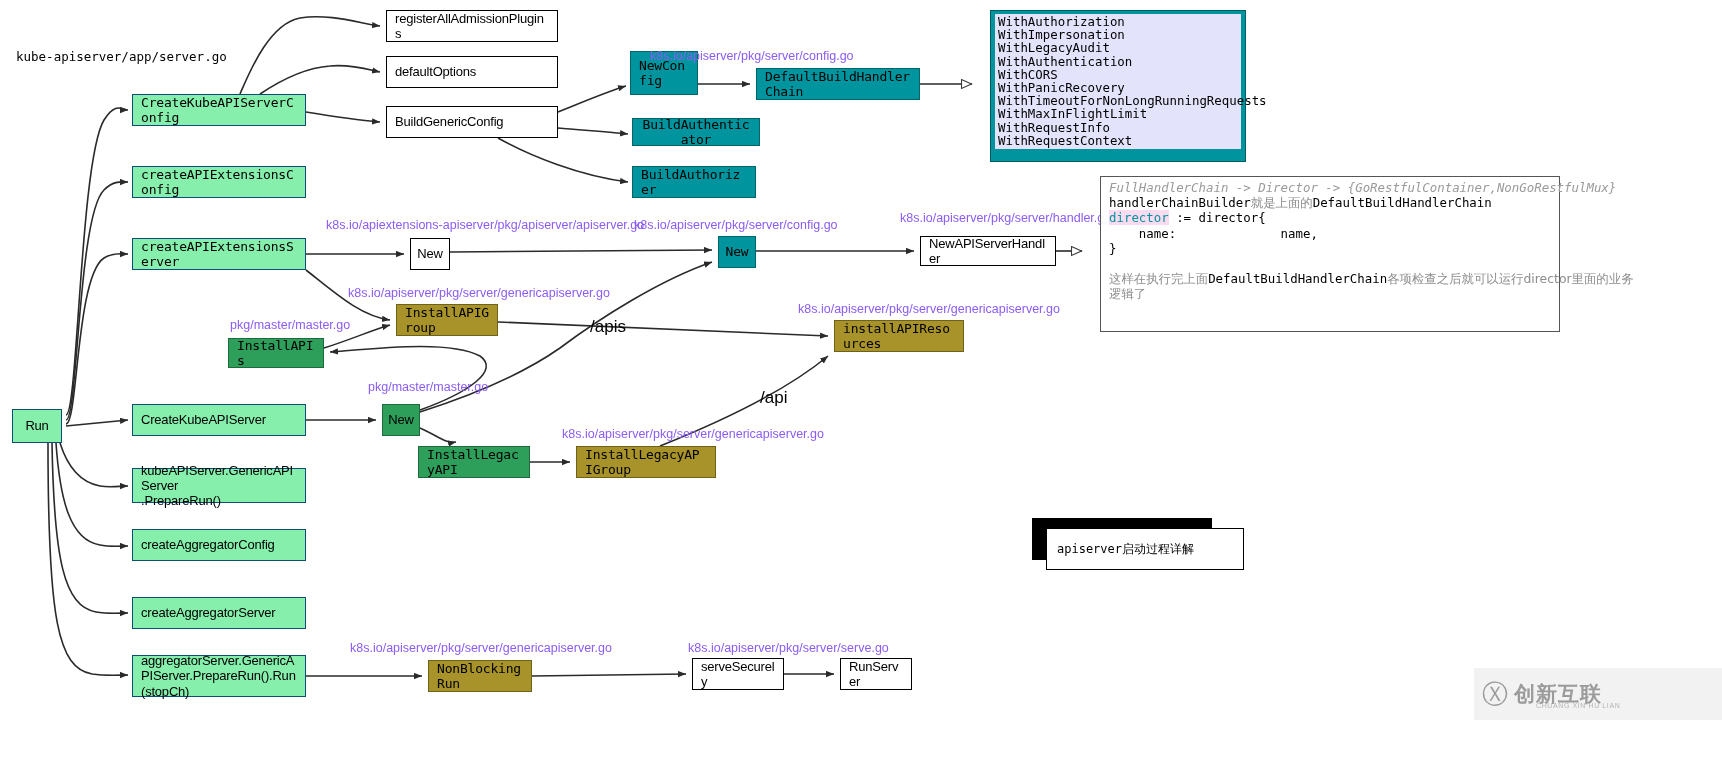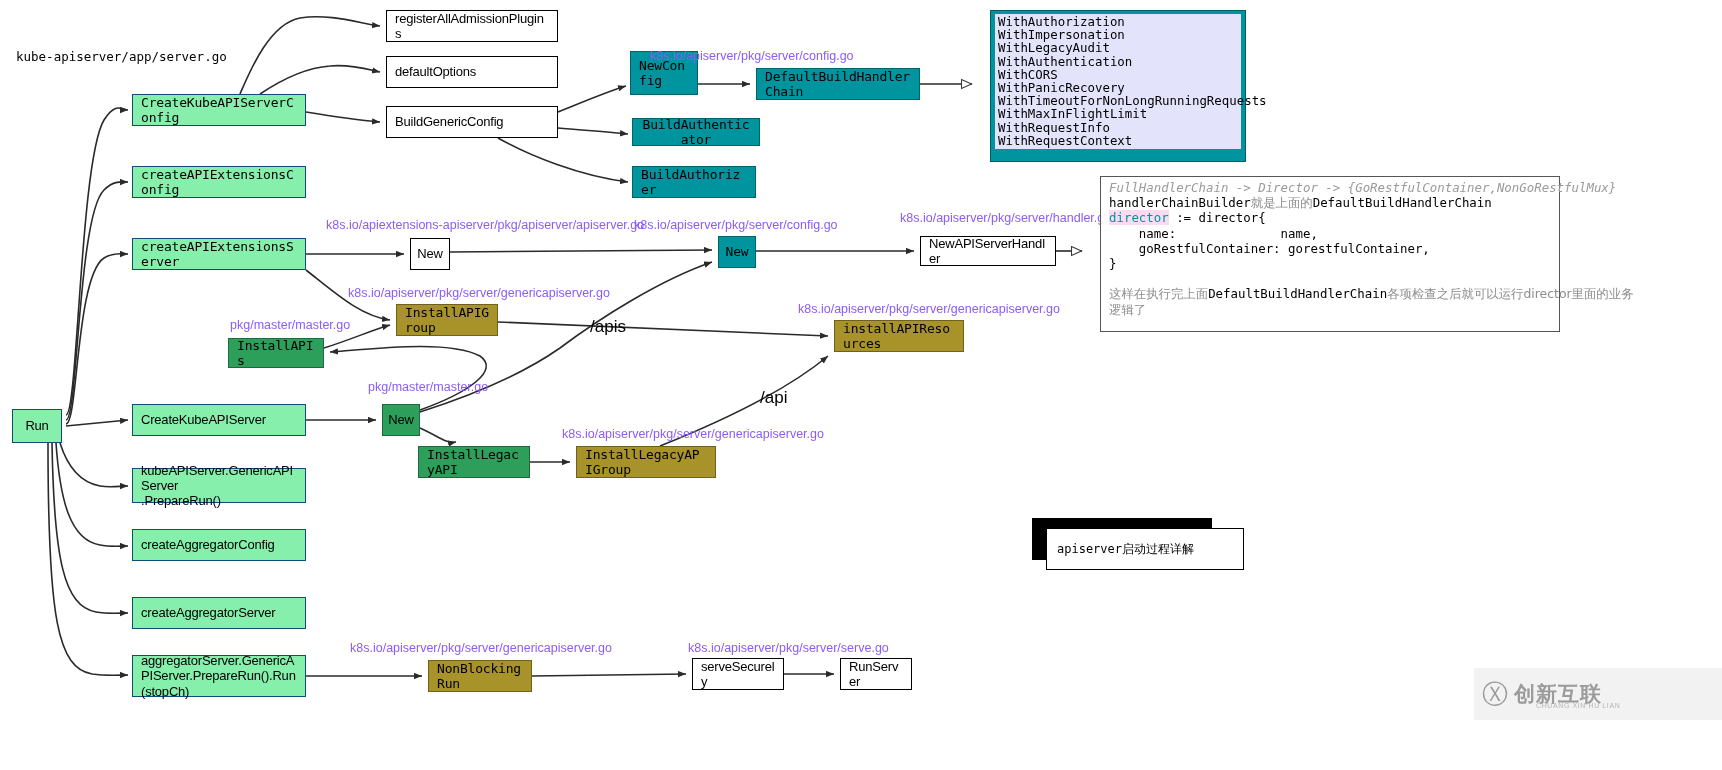--- a/index.html
+++ b/index.html
@@ -190,21 +190,20 @@
       <div class="line">WithRequestInfo</div>
       <div class="line">WithRequestContext</div>
     </div>
 </div>
 
 <div id="code-note">
   <div class="cline"><span class="cmt">FullHandlerChain -&gt; Director -&gt; {GoRestfulContainer,NonGoRestfulMux}</span></div>
   <div class="cline"><span class="zhb">handlerChainBuilder</span><span class="zh">就是上面的</span><span class="zhb">DefaultBuildHandlerChain</span></div>
   <div class="cline"><span class="kw hl">director</span><span> := director{</span></div>
   <div class="cline">    <span>name:</span>              <span>name,</span></div>
-  <div class="cline">    <span>goRestfulContainer:</span> <span>gorestfulContainer,</span></div>
   <div class="cline"><span>}</span></div>
   <div class="cline">&nbsp;</div>
   <div class="cline"><span class="zh">这样在执行完上面</span><span class="zhb">DefaultBuildHandlerChain</span><span class="zh">各项检查之后就可以运行director里面的业务</span></div>
   <div class="cline"><span class="zh">逻辑了</span></div>
 </div>
 
 <div id="callout">
   <div class="shadow"></div>
   <div class="tail"></div>
   <div class="body">

